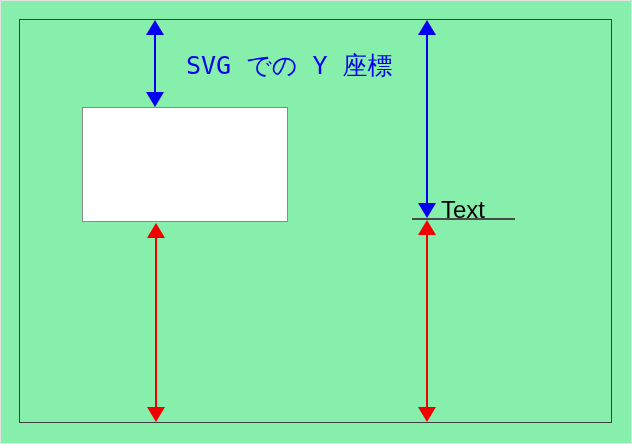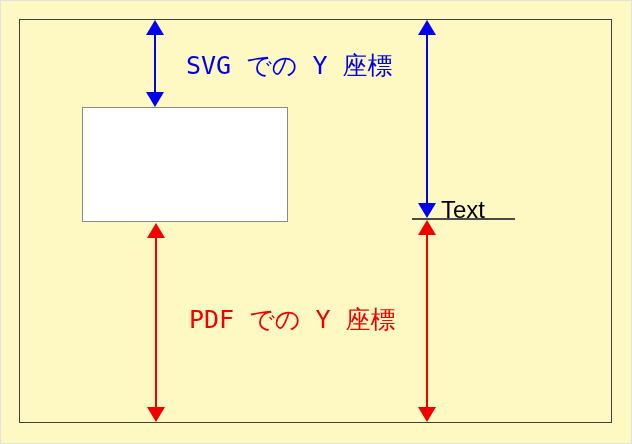--- a/index.html
+++ b/index.html
@@ -1,19 +1,19 @@
 <!DOCTYPE html>
 <html style="--svg-arrow: #0000ee; --pdf-arrow: #f00000; --frame: #3f3f3f; --rectangle-border: #8a8a8a;"><head>
 <meta charset="utf-8">
 <style>
   html, body { margin: 0; padding: 0; background: #ffffff; }
   .canvas {
     position: relative;
     width: 632px; height: 444px;
-    background: #fef9c3;
+    background: #86efac;
     box-shadow: inset 0 0 0 1px #e2e2e2;
     overflow: hidden;
     font-family: "DejaVu Sans", "Liberation Sans", sans-serif;
   }
   .frame {
     position: absolute;
     left: 19px; top: 19px; width: 593px; height: 404px;
     box-sizing: border-box;
     border: 1.5px solid var(--frame, #3f3f3f);
     background: transparent;
@@ -103,17 +103,16 @@
   <div id="arrow-pdf-right" class="dim-arrow arrow-red">
     <span class="head head-up"></span>
     <span class="shaft"></span>
     <span class="head head-down"></span>
   </div>
 
   <div class="text-baseline"></div>
 
   <div class="label label-svg">SVG での Y 座標</div>
 
-  <div class="label label-pdf">PDF での Y 座標</div>
 
   <div class="label label-text">Text</div>
 
 </div>
 
 </body></html>

